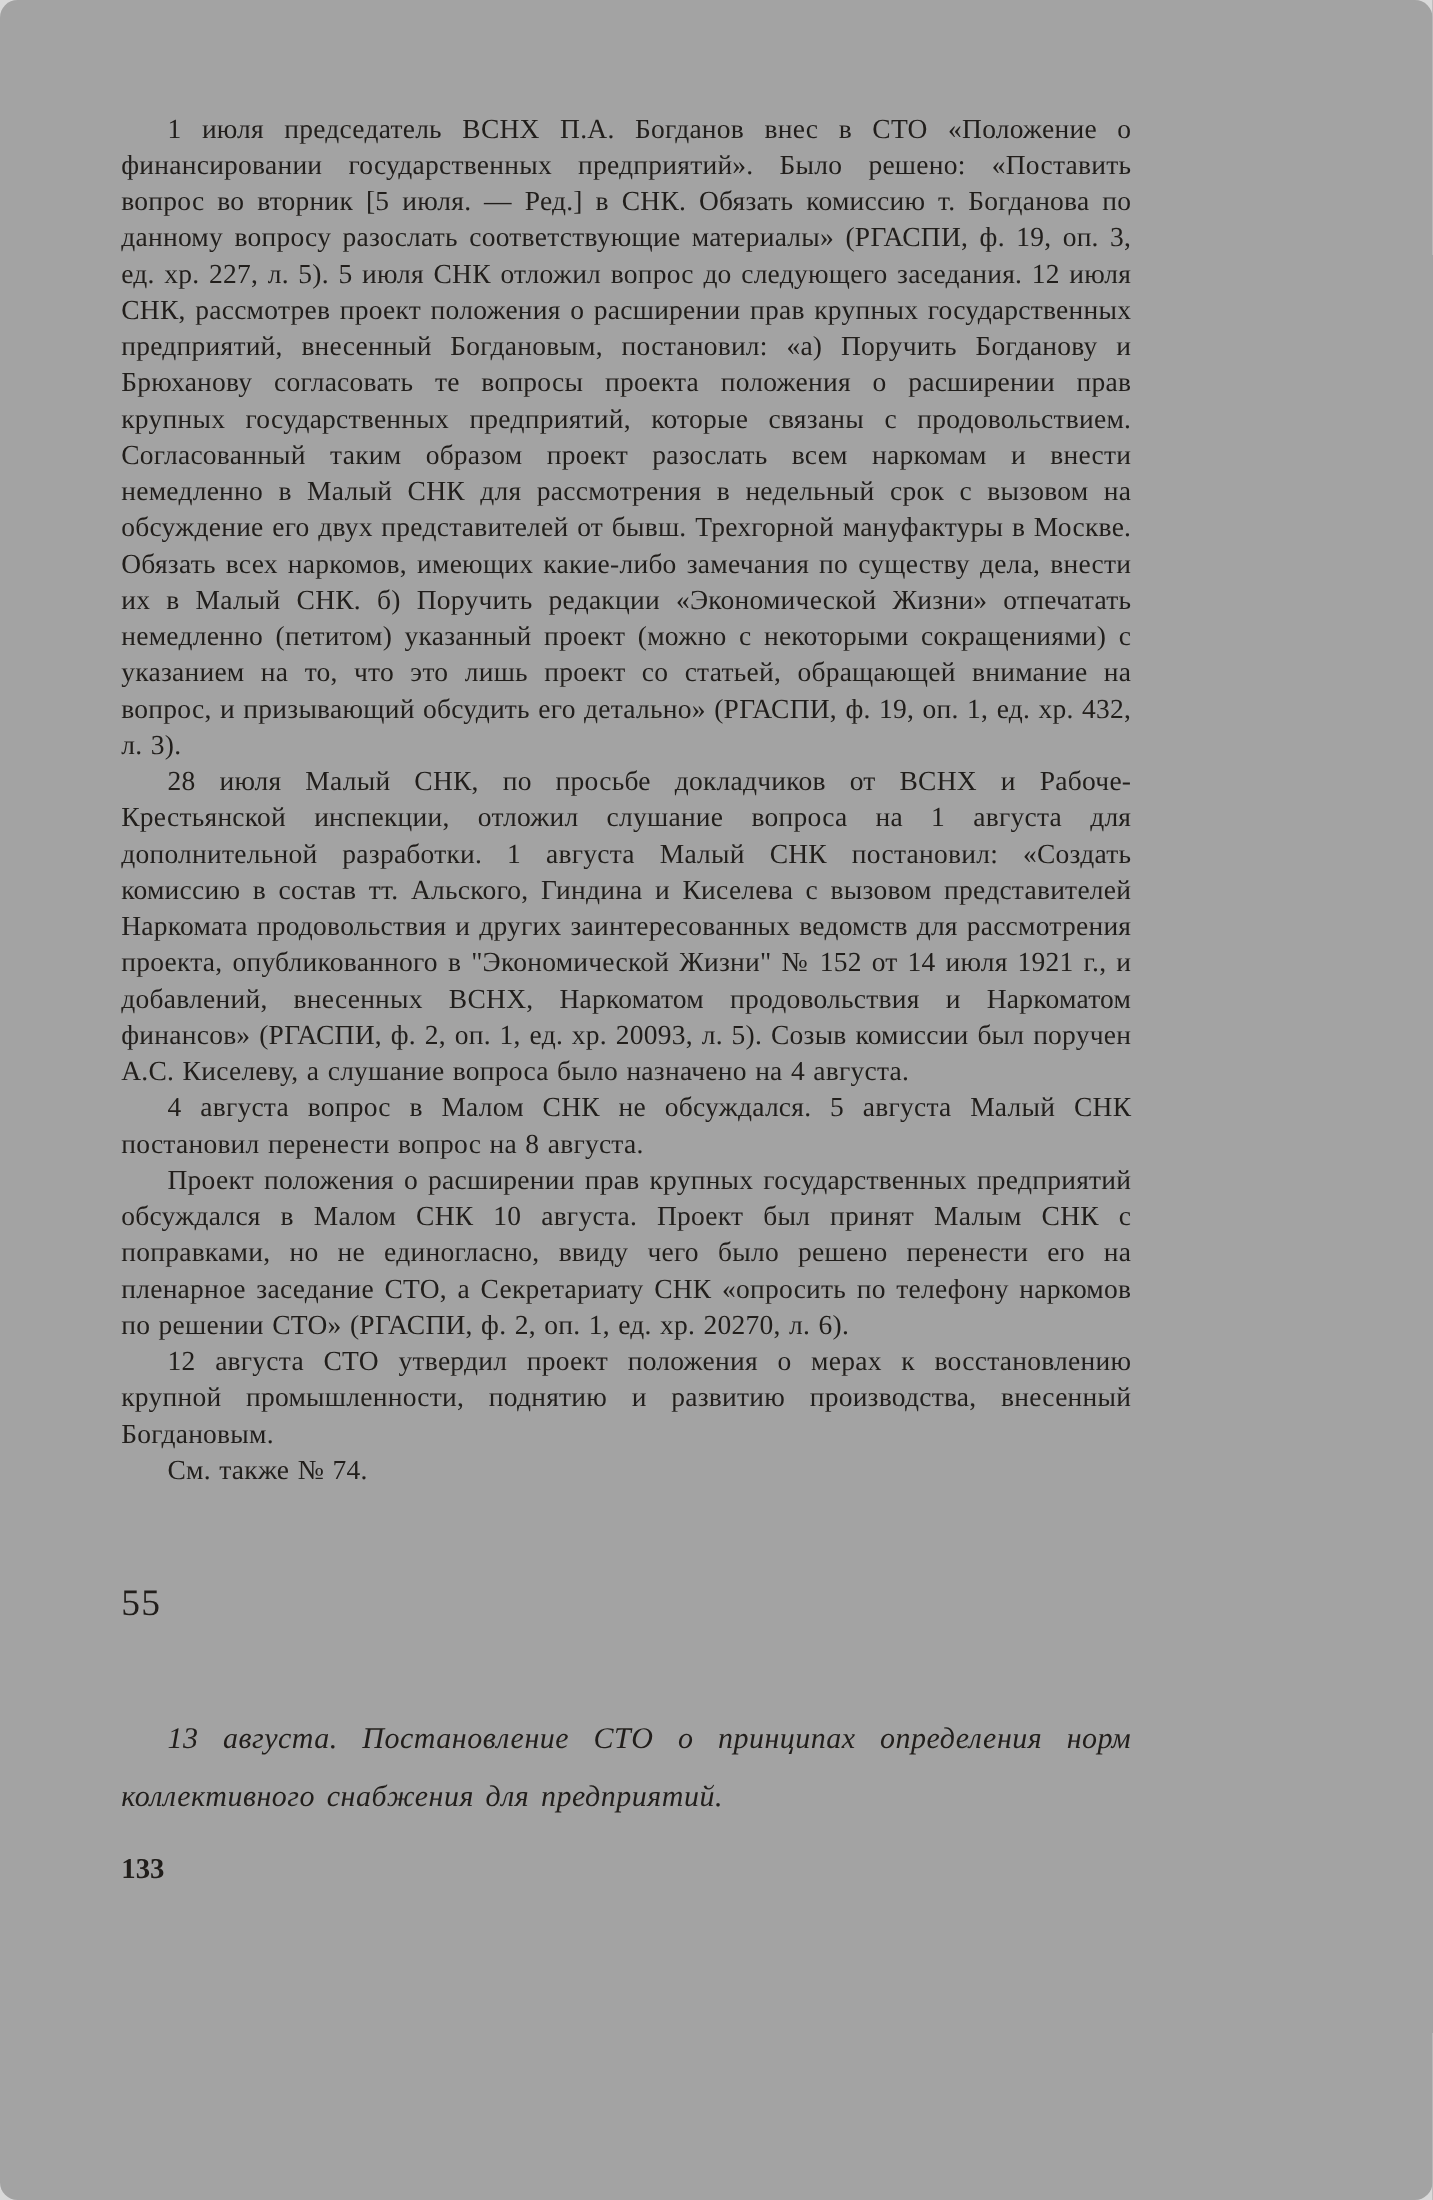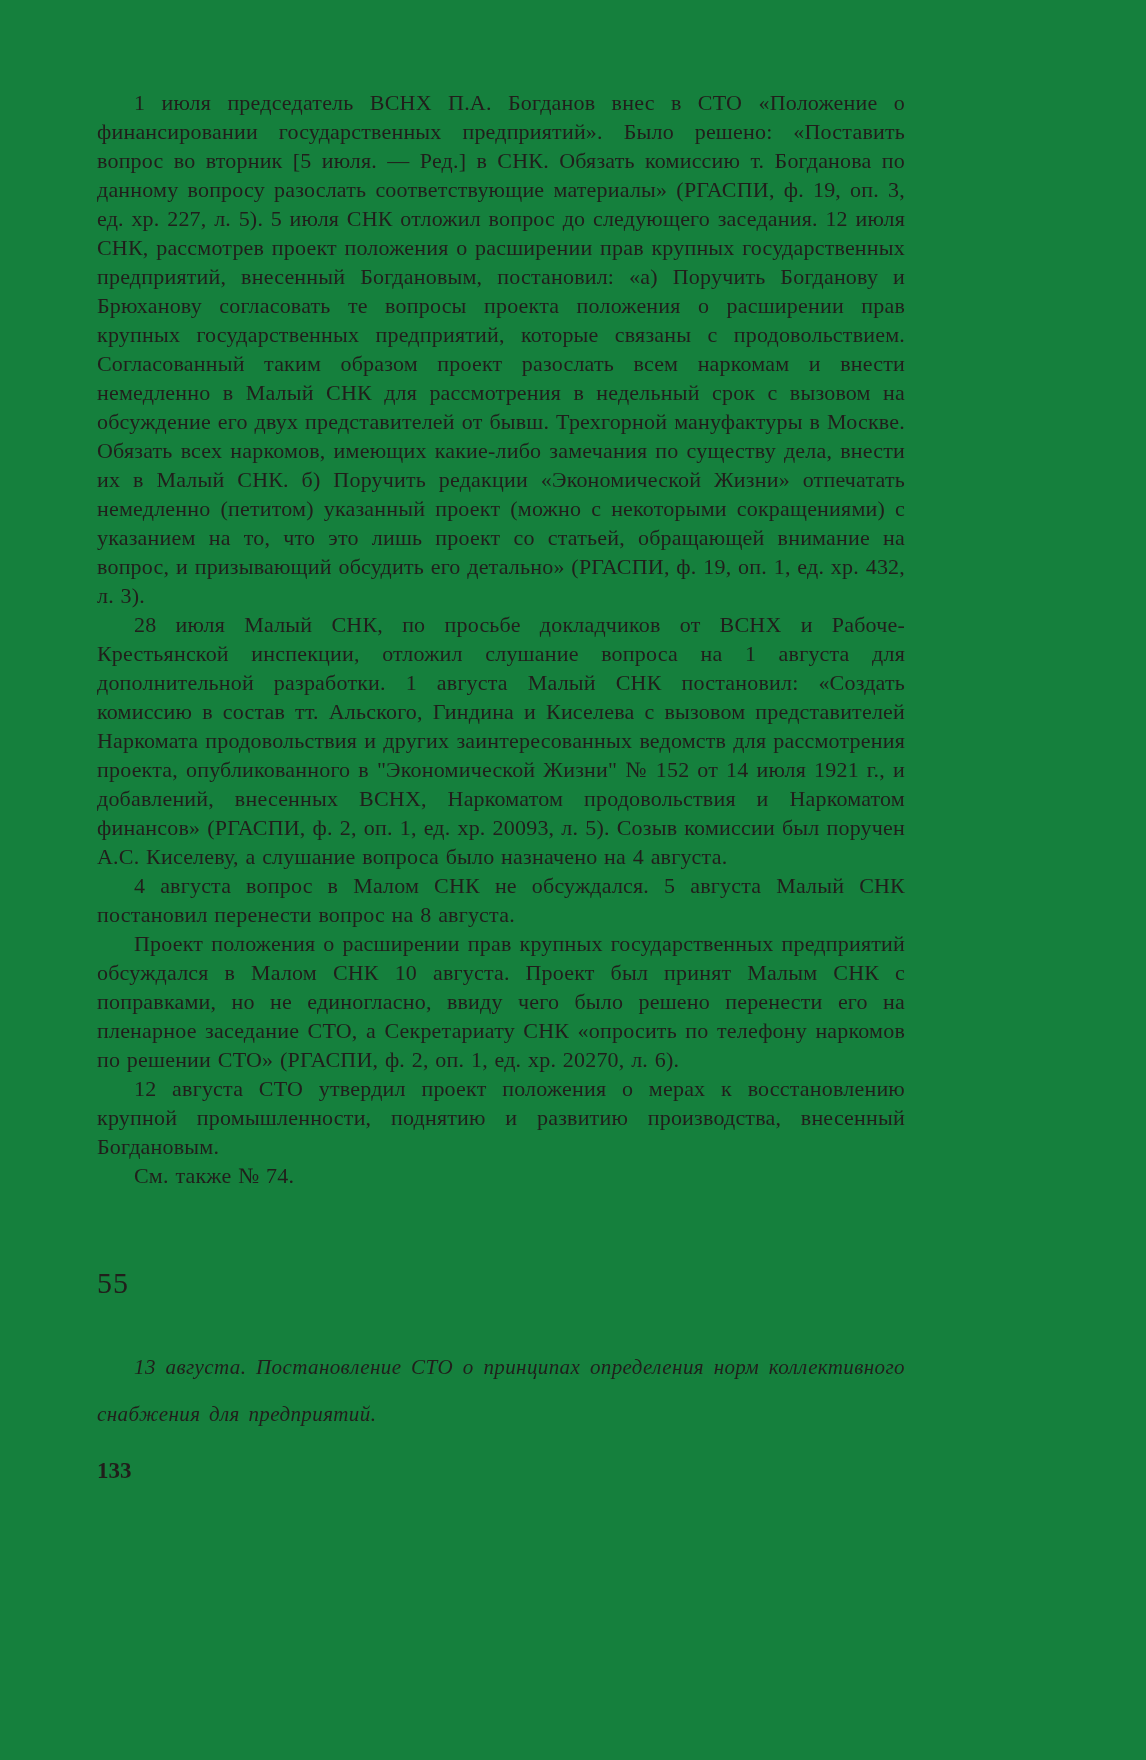--- a/index.html
+++ b/index.html
@@ -2,50 +2,51 @@
 <html><head>
 <meta charset="utf-8">
 <style>
   html, body { margin: 0; padding: 0; }
   body { background: #d9d9d9; }
 
   .page {
     width: 1146px;
     height: 1760px;
     margin: 0 auto;
-    background: #15803d;
+    background: #a3a3a3;
     color: #211e1b;
     font-family: "Liberation Serif", "DejaVu Serif", serif;
     box-sizing: border-box;
     position: relative;
     padding: 88px 241px 16px 97px;
     overflow: hidden;
+    border-radius: 14px;
   }
 
   .body-text p {
     margin: 0;
     font-size: 22px;
     line-height: 29px;
     text-align: justify;
     text-indent: 37px;
     letter-spacing: 0.2px;
     word-spacing: 1px;
   }
 
   .section-number {
     margin-top: 76px;
     text-align: left;
     font-size: 30px;
     letter-spacing: 1px;
   }
 
   .section-heading {
-    margin-top: 44px;
+    margin-top: 68px;
     font-style: italic;
-    font-size: 21px;
+    font-size: 24px;
     line-height: 47px;
     text-align: justify;
     text-indent: 37px;
     letter-spacing: 0.4px;
     word-spacing: 3px;
   }
 
   .page-number {
     margin-top: 20px;
     text-align: left;

